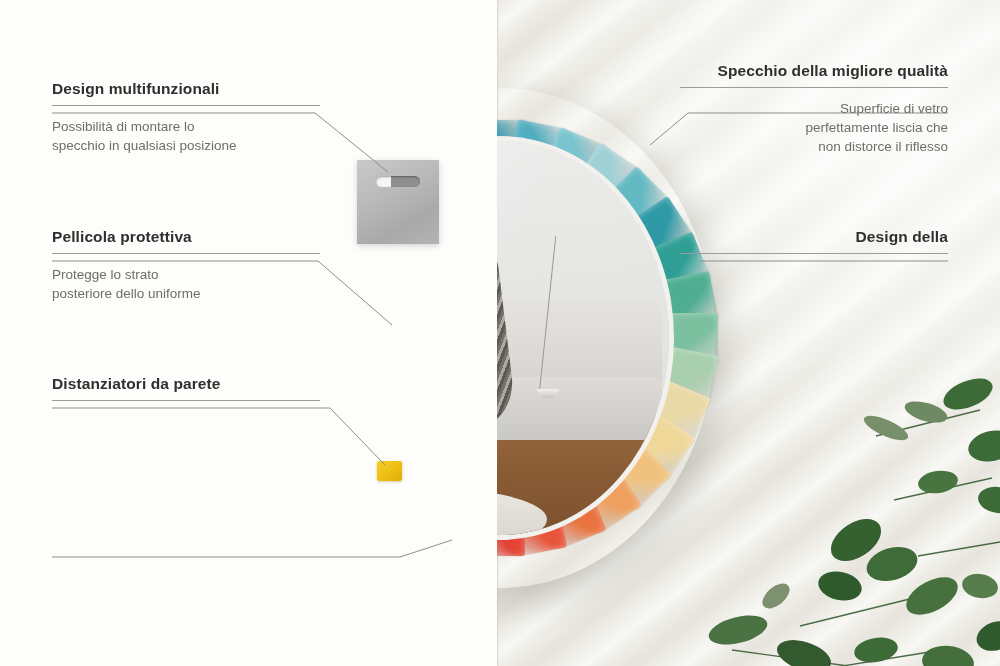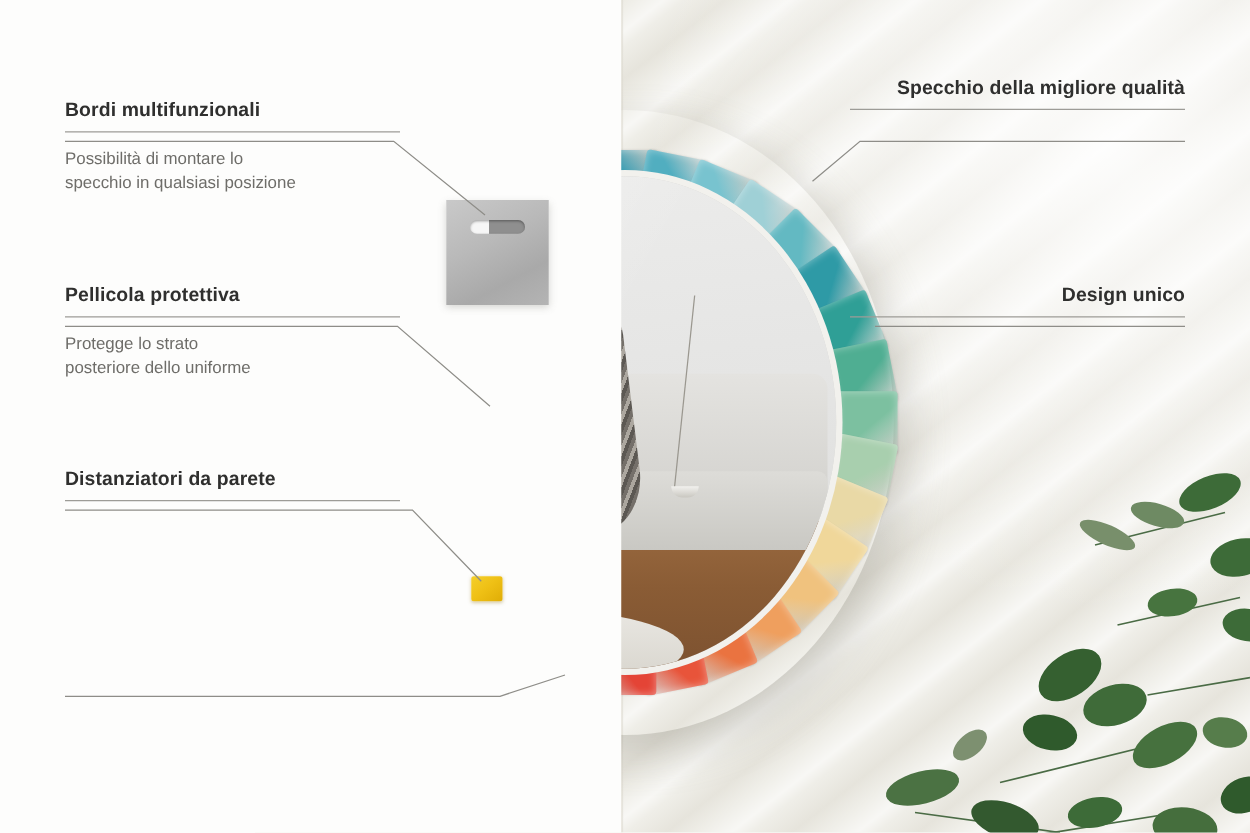--- a/index.html
+++ b/index.html
@@ -335,40 +335,41 @@
   <svg class="leaders" viewBox="0 0 1000 666" xmlns="http://www.w3.org/2000/svg">
     <path d="M52 113 L315 113 L388 172"></path>
     <path d="M52 261 L318 261 L392 325"></path>
     <path d="M52 408 L330 408 L385 465"></path>
     <path d="M52 557 L400 557 L452 540"></path>
     <path d="M948 113 L688 113 L650 145"></path>
     <path d="M948 261 L700 261"></path>
   </svg>
 
   <div class="callout left-col c1">
-    <h3>Bordi multifunzionali</h3>
+    <h3>Design multifunzionali</h3>
     <div class="rule"></div>
     <p><span>Possibilità di montare lo</span><br><span>specchio in qualsiasi posizione</span></p>
   </div>
 
   <div class="callout left-col c2">
     <h3>Pellicola protettiva</h3>
     <div class="rule"></div>
     <p><span>Protegge lo strato</span><br><span>posteriore dello uniforme</span></p>
   </div>
 
   <div class="callout left-col c3">
     <h3>Distanziatori da parete</h3>
     <div class="rule"></div>
   </div>
 
 
   <div class="callout right-col c5">
     <h3>Specchio della migliore qualità</h3>
     <div class="rule"></div>
+    <p><span>Superficie di vetro</span><br><span>perfettamente liscia che</span><br><span>non distorce il riflesso</span></p>
   </div>
 
   <div class="callout right-col c6">
-    <h3>Design unico</h3>
+    <h3>Design della</h3>
     <div class="rule"></div>
   </div>
 
 </div>
 
 </body></html>

